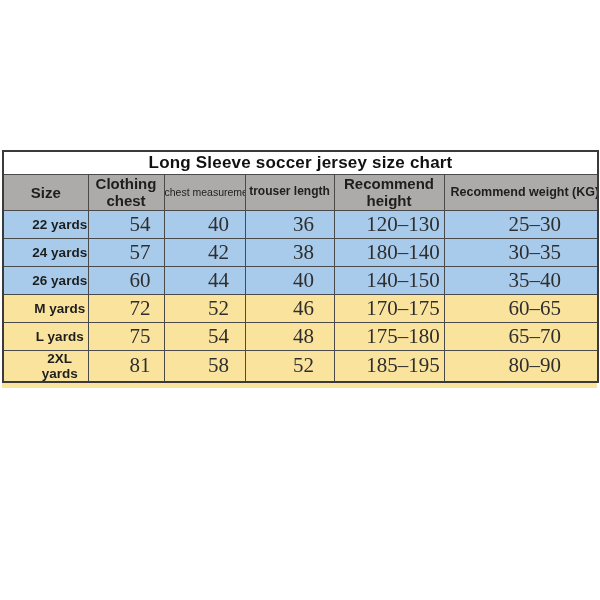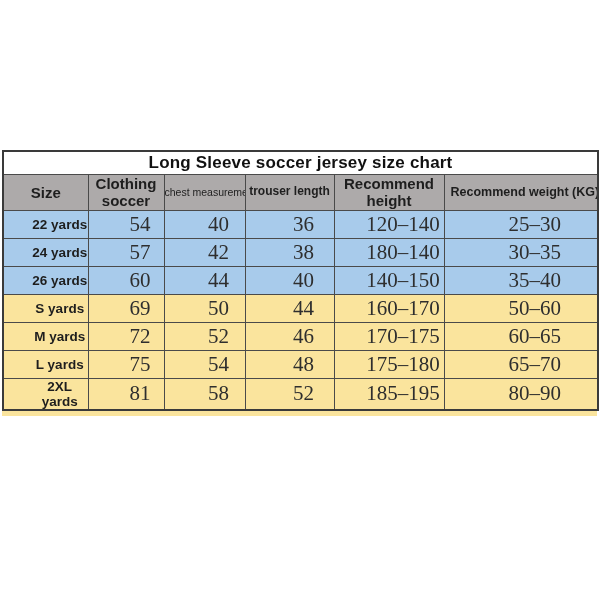--- a/index.html
+++ b/index.html
@@ -62,57 +62,49 @@
         <col class="c3">
         <col class="c4">
         <col class="c5">
     </colgroup>
     <tbody>
         <tr class="title-row">
       <td colspan="6">Long Sleeve soccer jersey size chart</td>
     </tr>
     <tr class="header-row">
       <th>Size</th>
-      <th>Clothing soccer</th>
+      <th>Clothing chest</th>
       <th class="small">chest measurement</th>
       <th class="mid">trouser length</th>
       <th>Recommend height</th>
       <th class="kg">Recommend weight (KG)</th>
     </tr>
     <tr class="data-row blue">
       <td class="size-cell">22 yards</td>
       <td class="num">54</td>
       <td class="num">40</td>
       <td class="num">36</td>
-      <td class="num">120–140</td>
+      <td class="num">120–130</td>
       <td class="num">25–30</td>
     </tr>
     <tr class="data-row blue">
       <td class="size-cell">24 yards</td>
       <td class="num">57</td>
       <td class="num">42</td>
       <td class="num">38</td>
       <td class="num">180–140</td>
       <td class="num">30–35</td>
     </tr>
     <tr class="data-row blue">
       <td class="size-cell">26 yards</td>
       <td class="num">60</td>
       <td class="num">44</td>
       <td class="num">40</td>
       <td class="num">140–150</td>
       <td class="num">35–40</td>
-    </tr>
-    <tr class="data-row yellow">
-      <td class="size-cell">S yards</td>
-      <td class="num">69</td>
-      <td class="num">50</td>
-      <td class="num">44</td>
-      <td class="num">160–170</td>
-      <td class="num">50–60</td>
     </tr>
     <tr class="data-row yellow">
       <td class="size-cell">M yards</td>
       <td class="num">72</td>
       <td class="num">52</td>
       <td class="num">46</td>
       <td class="num">170–175</td>
       <td class="num">60–65</td>
     </tr>
     <tr class="data-row yellow">

